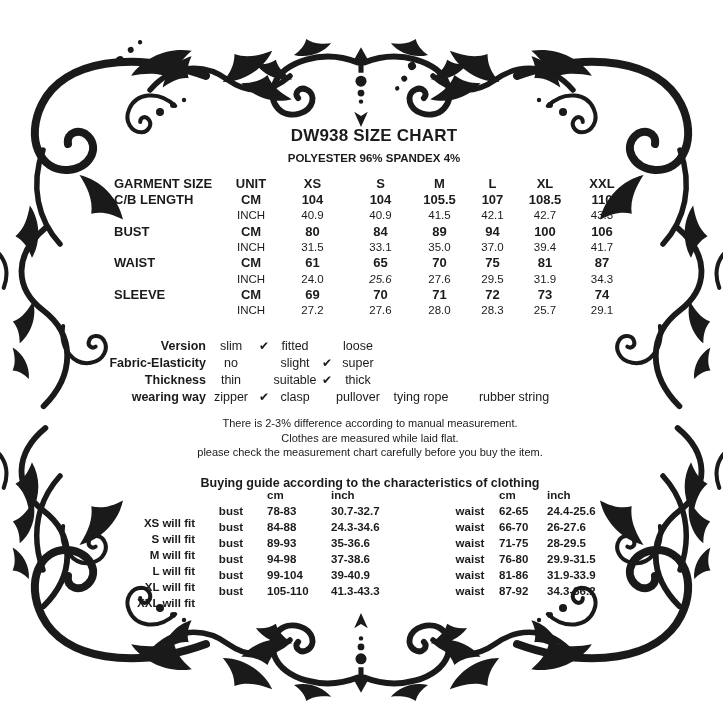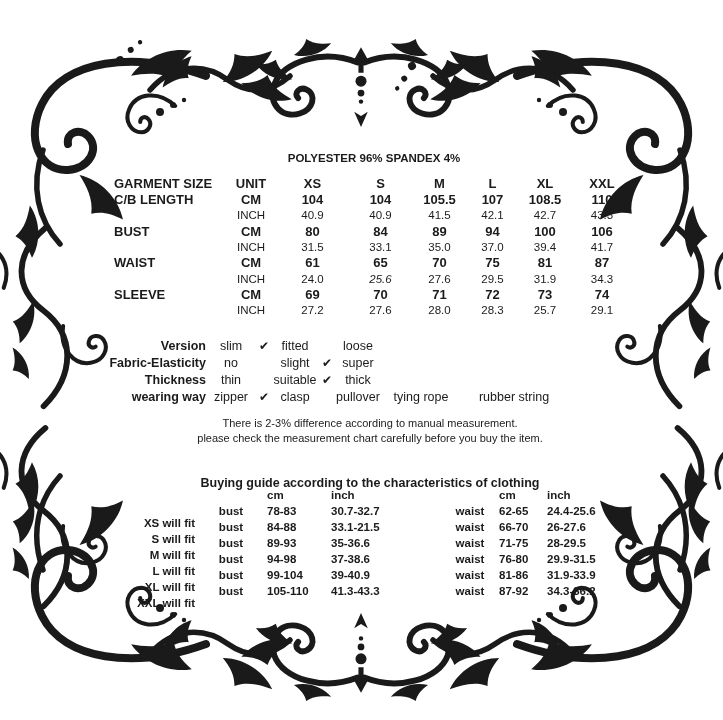--- a/index.html
+++ b/index.html
@@ -107,20 +107,21 @@
 
     <use href="#sideScroll" transform="translate(4,228) scale(0.9)"></use>
     <use href="#sideScroll" transform="translate(4,428) scale(0.9)"></use>
     <use href="#sideScroll" transform="translate(719,228) scale(-0.9,0.9)"></use>
     <use href="#sideScroll" transform="translate(719,428) scale(-0.9,0.9)"></use>
 
     <use href="#dots" transform="translate(120,60) rotate(-15)"></use>
     <use href="#dots" transform="translate(412,66) rotate(150)"></use>
   </svg>
 
+  <div class="abs title">DW938 SIZE CHART</div>
   <div class="abs subtitle">POLYESTER 96% SPANDEX 4%</div>
 
   <div class="abs size-table">
       <div class="st-row head">
         <span class="st-label">GARMENT SIZE</span>
         <span class="st-unit c">UNIT</span>
         <span class="c" style="width: 73px;">XS</span>
         <span class="c" style="width: 63px;">S</span>
         <span class="c" style="width: 55px;">M</span>
         <span class="c" style="width: 51px;">L</span>
@@ -247,20 +248,21 @@
         <span class="c opt" style="width: 46px;">clasp</span>
         <span class="c chk" style="width: 18px;"></span>
         <span class="c opt" style="width: 44px;">pullover</span>
         <span class="c opt" style="width: 82px;">tying rope</span>
         <span class="c opt" style="width: 104px;">rubber string</span>
       </div>
     </div>
 
   <div class="abs notes">
       <div class="note-line">There is 2-3% difference according to manual measurement.</div>
+      <div class="note-line">Clothes are measured while laid flat.</div>
       <div class="note-line">please check the measurement chart carefully before you buy the item.</div>
     </div>
 
   <div class="abs bg-heading">Buying guide according to the characteristics of clothing</div>
 
   <div class="abs buying-guide">
       <div class="bg-row">
         <span class="r" style="width: 95px;"></span>
         <span class="c" style="width: 72px;"></span>
         <span class="l" style="width: 64px;">cm</span>
@@ -275,21 +277,21 @@
         <span class="l" style="width: 64px;">78-83</span>
         <span class="l" style="width: 110px;">30.7-32.7</span>
         <span class="c" style="width: 58px;">waist</span>
         <span class="l" style="width: 48px;">62-65</span>
         <span class="l" style="width: 100px;">24.4-25.6</span>
       </div>
       <div class="bg-row">
         <span class="r" style="width: 95px;">S will fit</span>
         <span class="c" style="width: 72px;">bust</span>
         <span class="l" style="width: 64px;">84-88</span>
-        <span class="l" style="width: 110px;">33.1-21.5</span>
+        <span class="l" style="width: 110px;">24.3-34.6</span>
         <span class="c" style="width: 58px;">waist</span>
         <span class="l" style="width: 48px;">66-70</span>
         <span class="l" style="width: 100px;">26-27.6</span>
       </div>
       <div class="bg-row">
         <span class="r" style="width: 95px;">M will fit</span>
         <span class="c" style="width: 72px;">bust</span>
         <span class="l" style="width: 64px;">89-93</span>
         <span class="l" style="width: 110px;">35-36.6</span>
         <span class="c" style="width: 58px;">waist</span>

